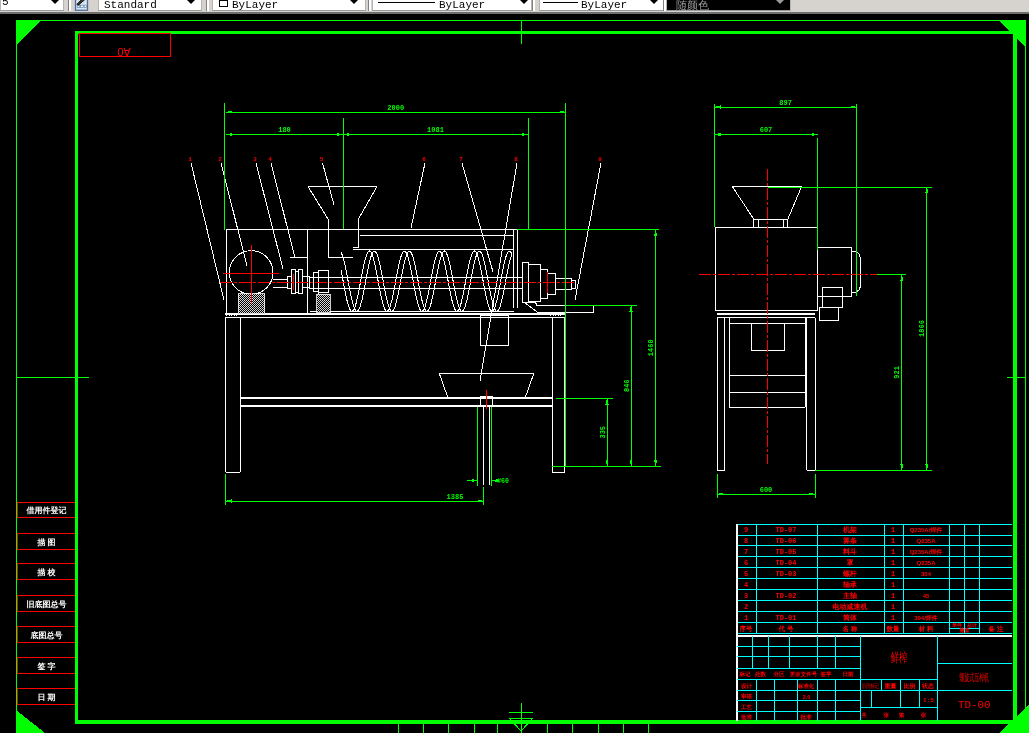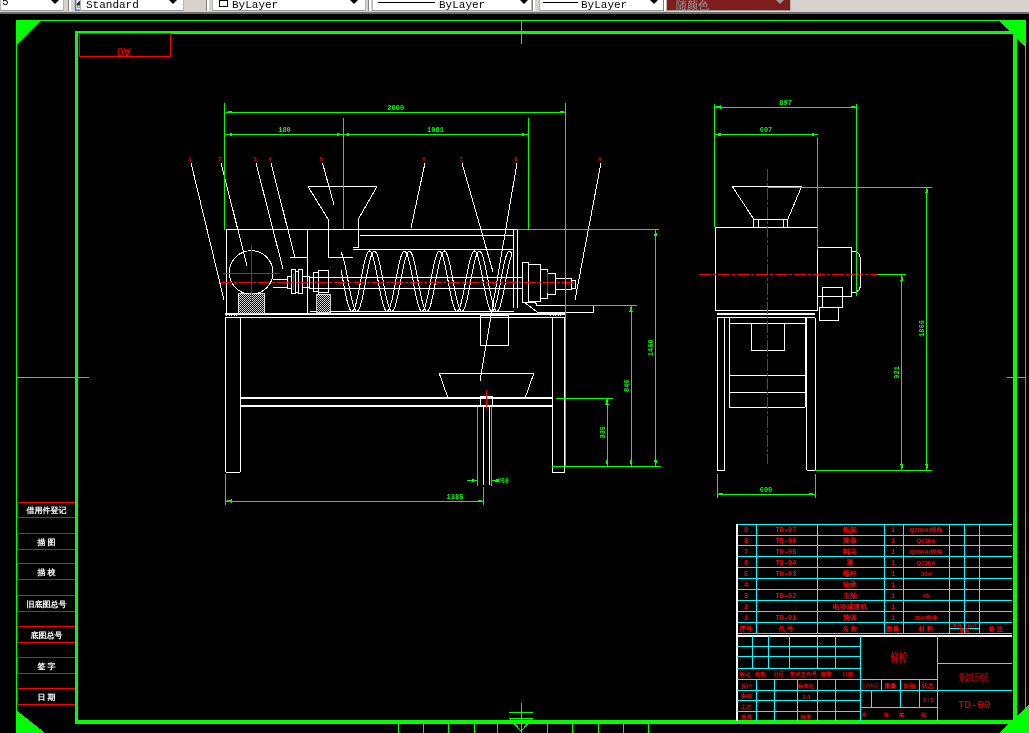--- a/index.html
+++ b/index.html
@@ -1,18 +1,18 @@
 <!DOCTYPE html>
 <html><head><meta charset="utf-8">
 <style>
 html,body{margin:0;padding:0;width:1029px;height:733px;background:#000;overflow:hidden}
 *{-webkit-font-smoothing:antialiased}
 #toolbar{position:absolute;top:0;left:0;width:1029px;height:14px;background:#d6d3ce;font-family:"Liberation Mono",monospace;transform:translateZ(0)}
 .combo{position:absolute;top:0px;height:10px;background:#fff;border-bottom:1px solid #9a9a9a;border-left:1px solid #b8b5ae;border-right:1px solid #b8b5ae}
-.combo.dis{background:#7f1d1d}
+.combo.dis{background:#000000}
 .ctext{position:absolute;top:-2.5px;font-size:11px;line-height:14px;color:#000;letter-spacing:0px;white-space:pre}
 .arr{position:absolute;top:0px;width:0;height:0;border-left:4.5px solid transparent;border-right:4.5px solid transparent;border-top:4.5px solid #000}
 .arr.gray{border-top-color:#9a9a9a}
 .sep{position:absolute;top:0;height:11px;width:2px;background:#fff;border-left:1px solid #808080}
 .swatch{position:absolute;top:0;left:6px;width:7px;height:5px;background:#fff;border:1px solid #000}
 .lineg{position:absolute;top:2px;height:1px;background:#000}
 .iconbtn{position:absolute;top:0;width:20px;height:12px}
 #darkline{position:absolute;top:12px;left:0;width:100%;height:2px;background:#6e6e6e}
 #canvas{position:absolute;top:14px;left:0}
 text{dominant-baseline:alphabetic}
@@ -27,21 +27,21 @@
  <div class="sep" style="left:68px"></div>
  <div class="iconbtn" style="left:73px">
    <svg width="17" height="12" viewBox="0 0 17 14" style="position:absolute;top:0;left:0">
      <rect x="1.5" y="-3" width="14" height="15" fill="#d8e4f0" stroke="#4a6f9c" stroke-width="1.5"></rect>
      <rect x="3.5" y="6" width="3" height="2.5" fill="#fff" stroke="#4a6f9c" stroke-width="0.7"></rect>
      <rect x="7.5" y="6" width="3" height="2.5" fill="#fff" stroke="#4a6f9c" stroke-width="0.7"></rect>
      <rect x="11.5" y="6" width="3" height="2.5" fill="#fff" stroke="#4a6f9c" stroke-width="0.7"></rect>
      <path d="M3 5 L11 -3 L13 -1 L5 6 Z" fill="#333" stroke="#111"></path>
    </svg>
  </div>
- <div class="combo" style="left:80px;width:102px">
+ <div class="combo" style="left:98px;width:102px">
       <span class="ctext" style="left:5px">Standard</span>
       <span class="arr" style="left:88px"></span>
     </div>
  <div class="sep" style="left:206px"></div>
  <div class="combo" style="left:212px;width:152px">
       <span class="swatch"></span>
       <span class="ctext" style="left:19px">ByLayer</span>
       <span class="arr" style="left:137px"></span>
     </div>
  <div class="sep" style="left:368px"></div>

